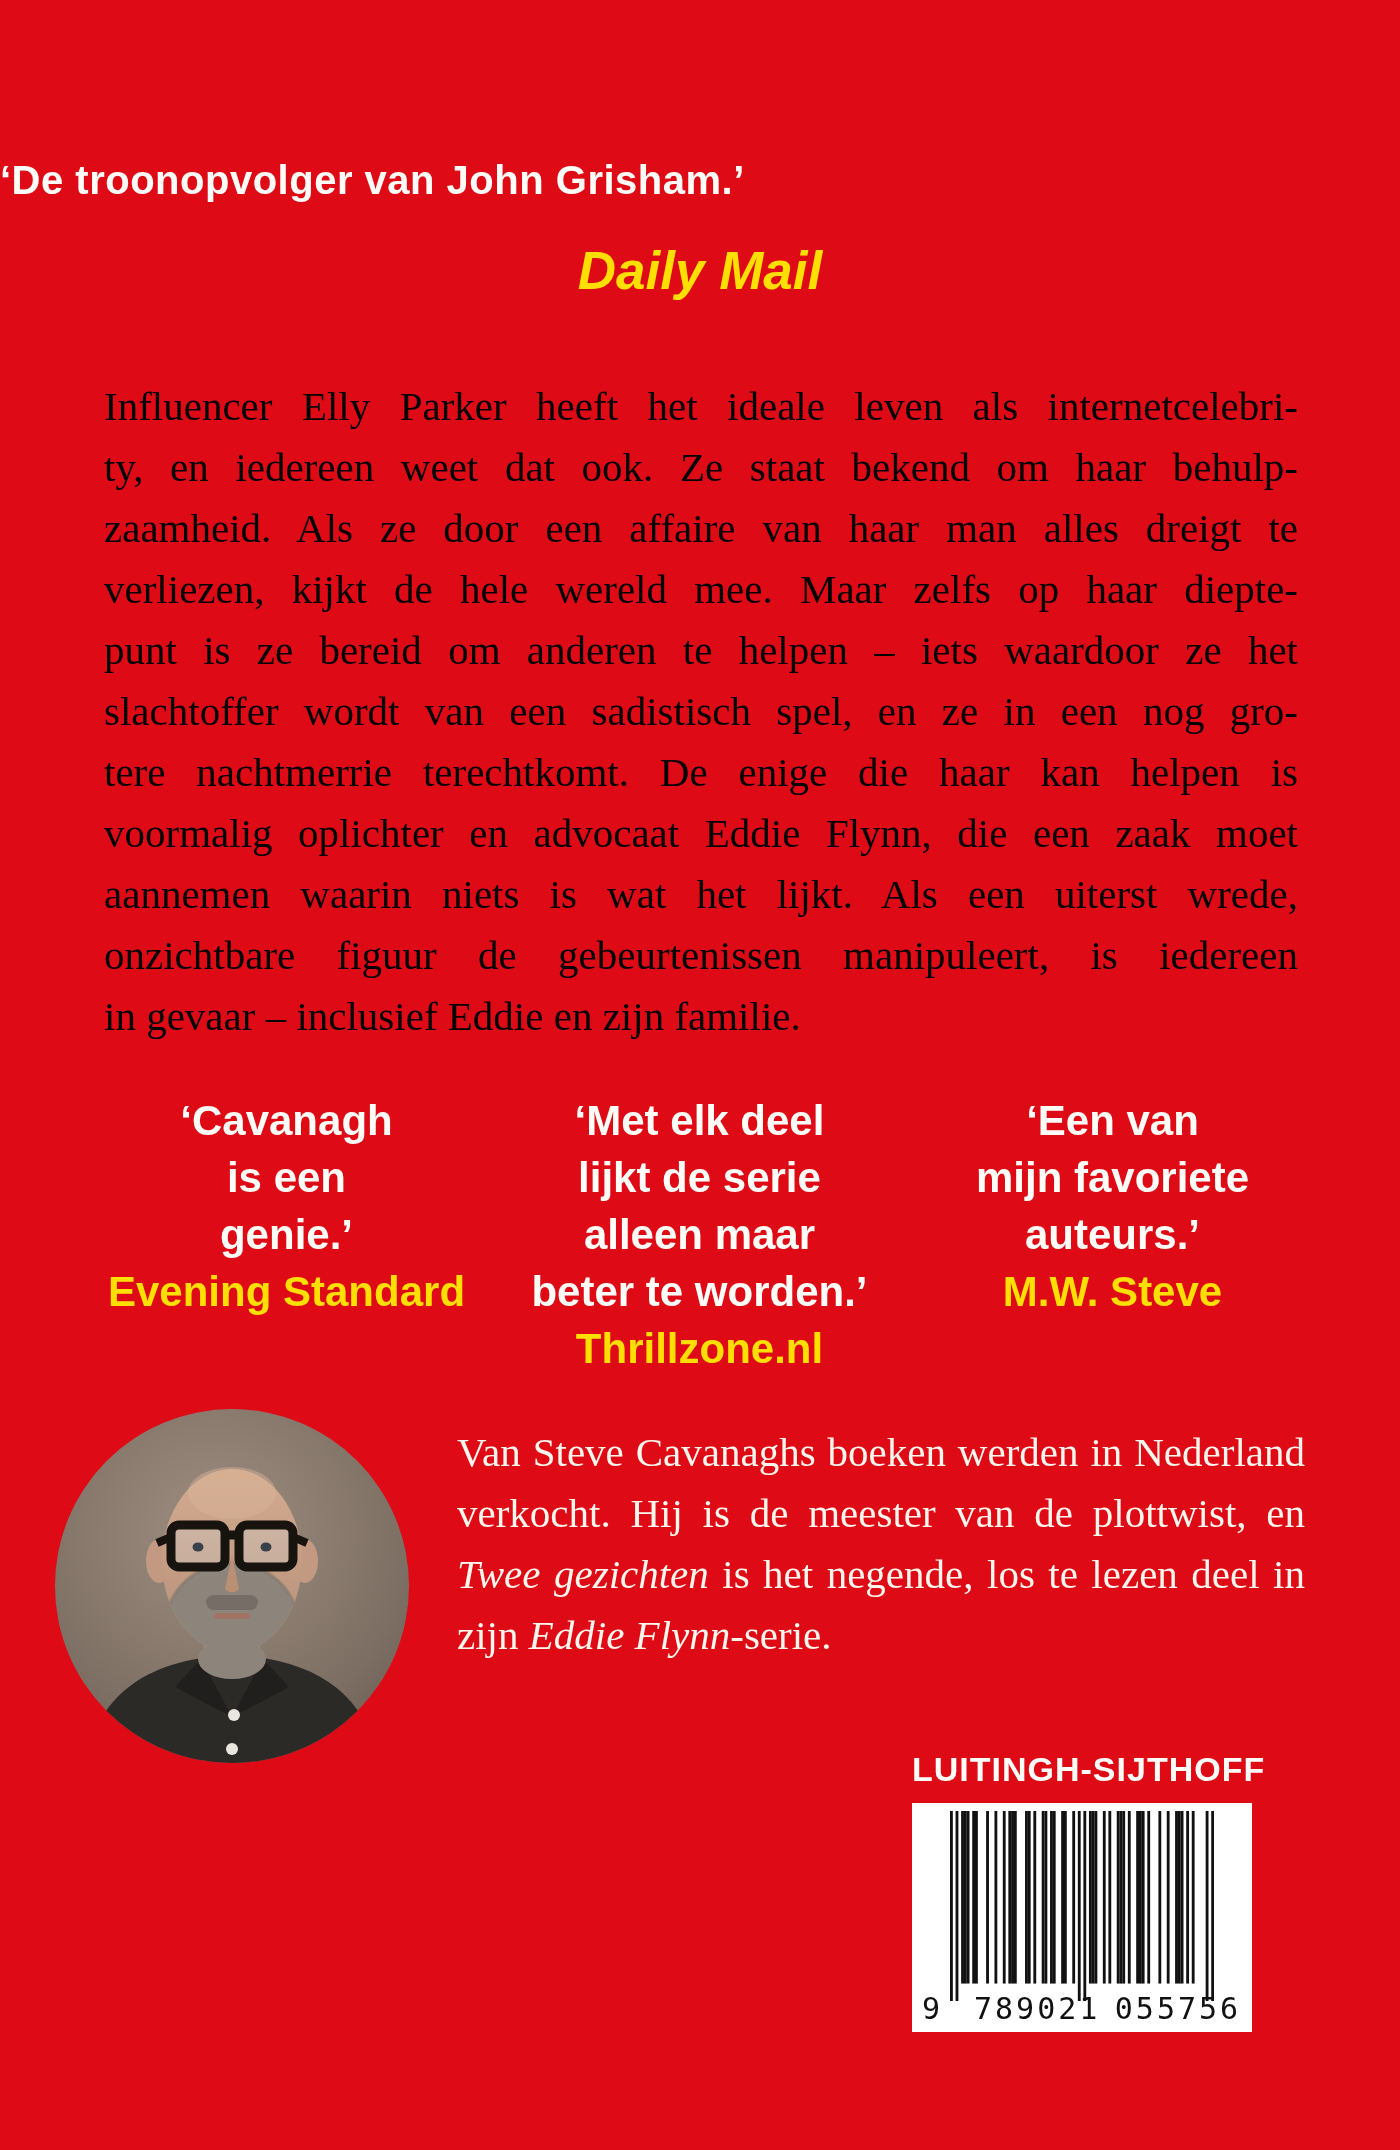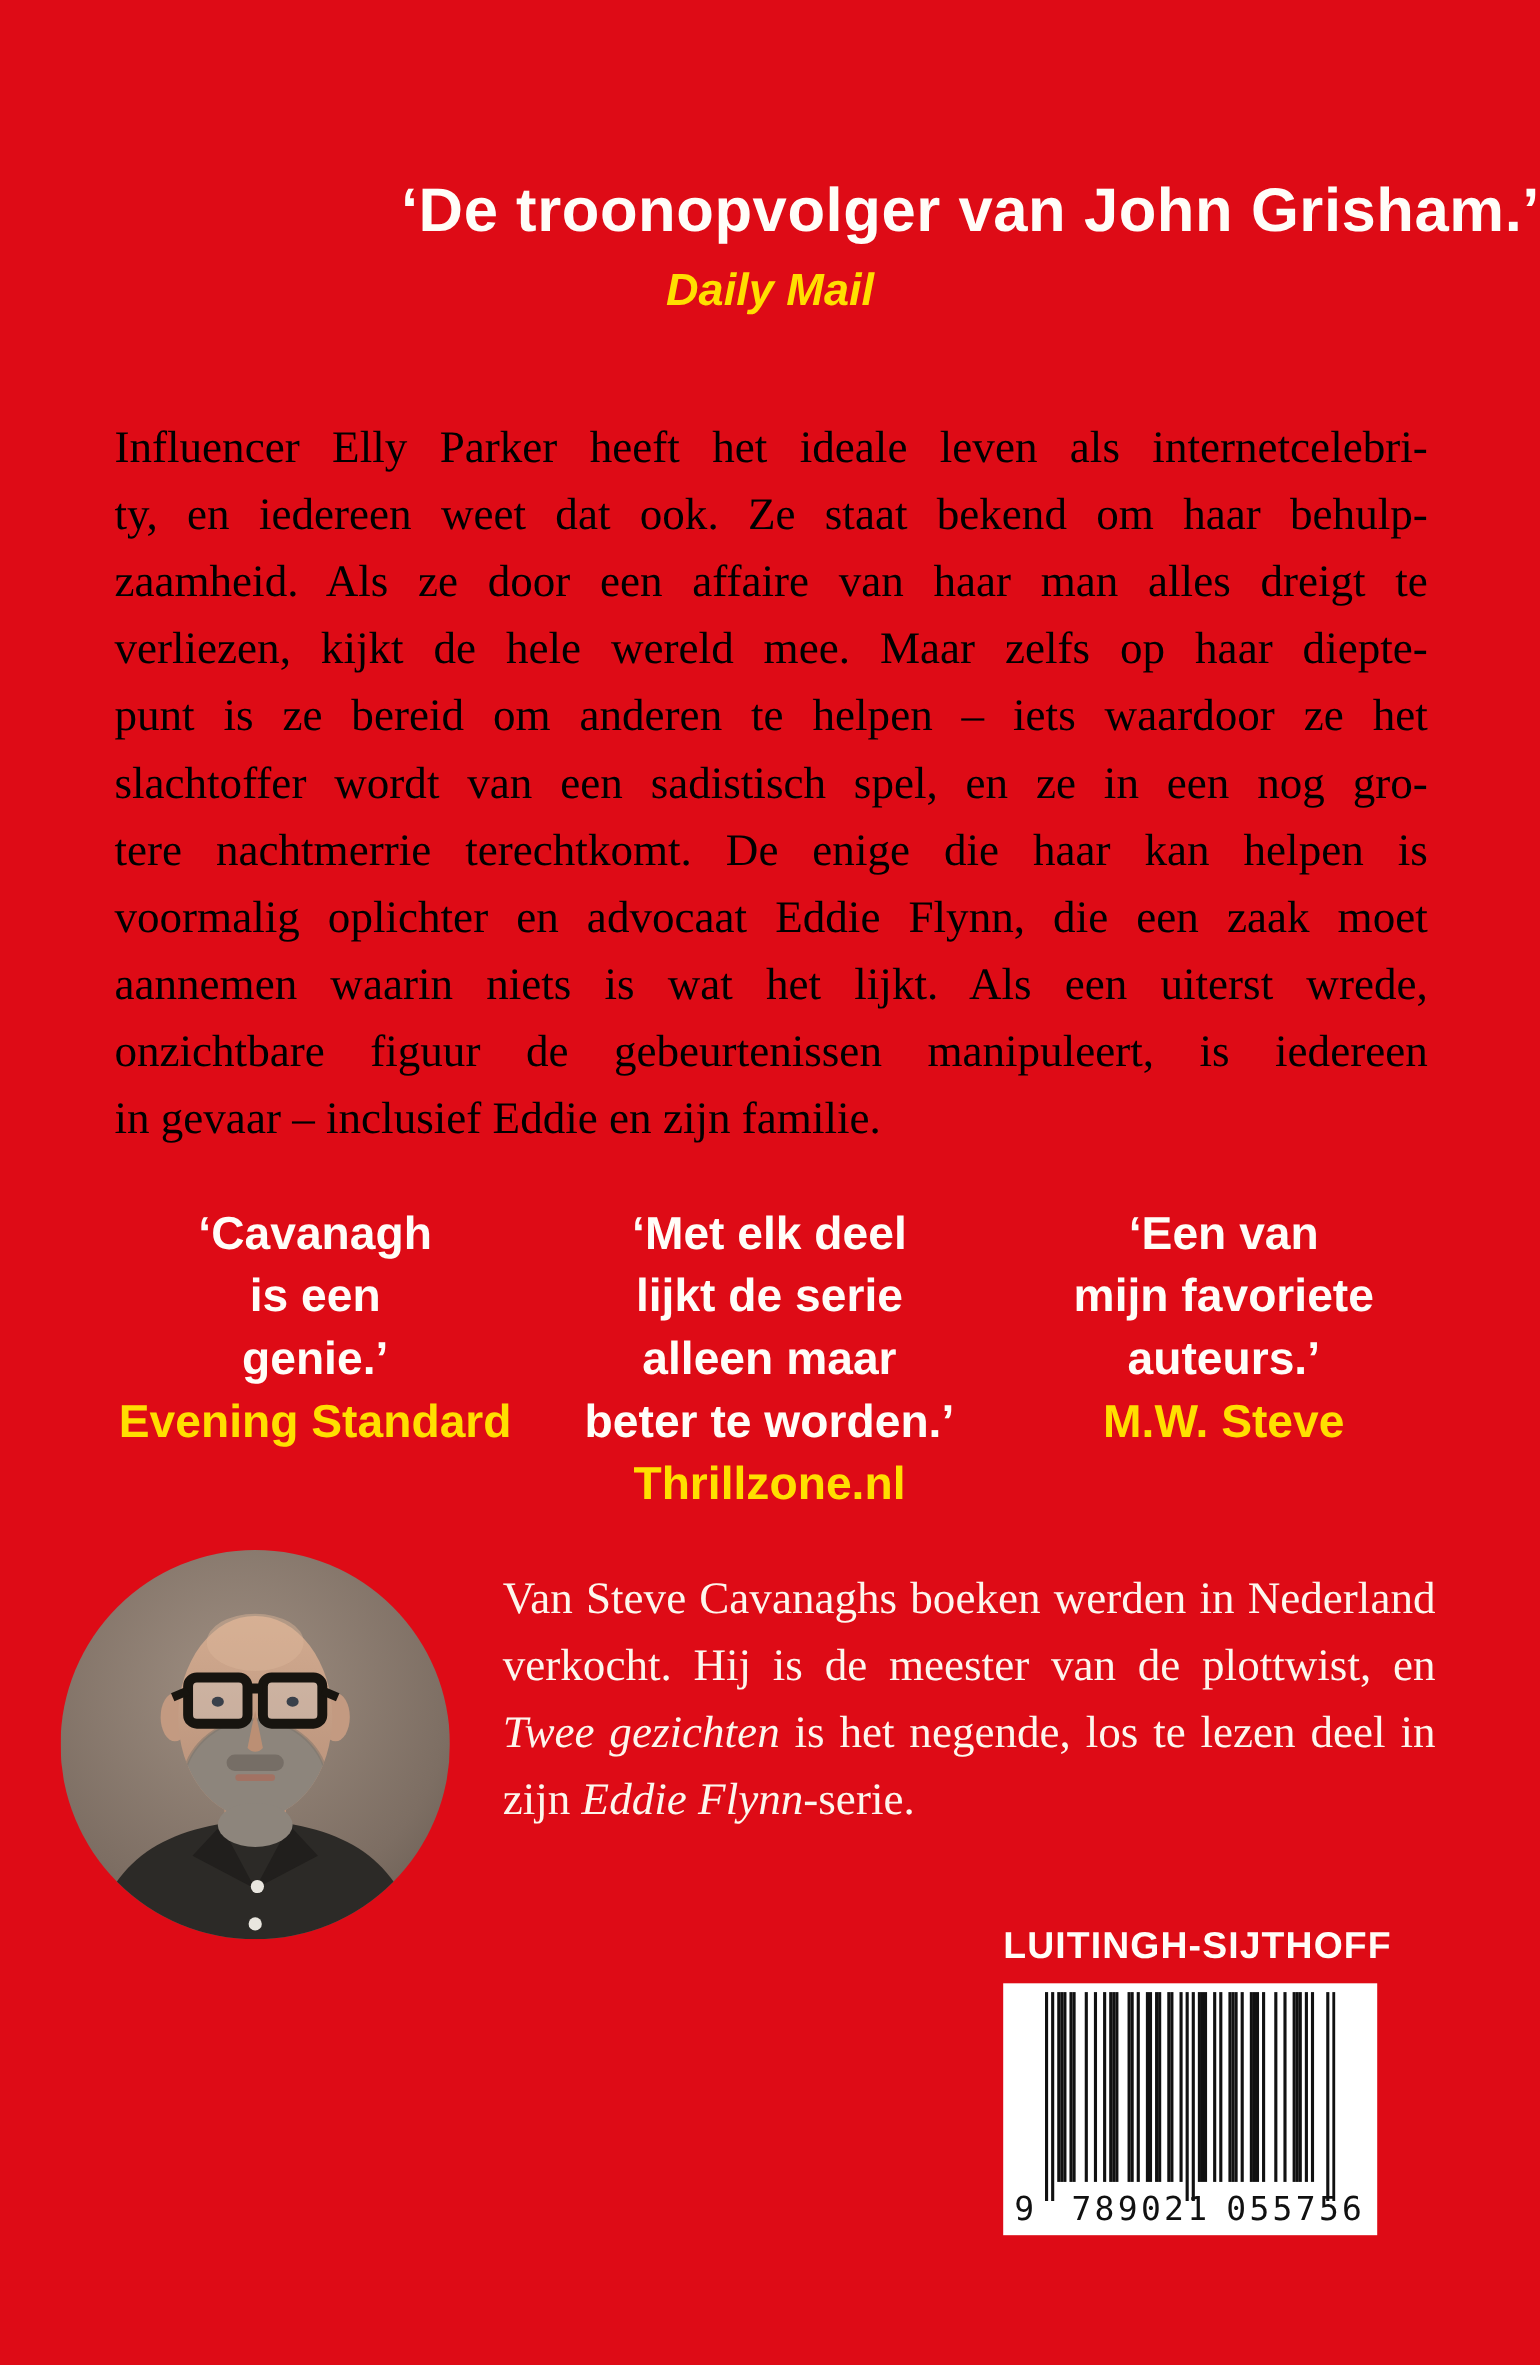--- a/index.html
+++ b/index.html
@@ -2,26 +2,26 @@
 <html><head>
 <meta charset="utf-8">
 <style>
   html,body{margin:0;padding:0;background:#333;}
   .cover{
     position:relative; width:1400px; height:2150px; overflow:hidden;
     background:#de0b16;
     font-family:"Liberation Sans", sans-serif;
   }
   .headline-quote{
-    position:absolute; top:158px; left:0; width:1400px; text-align:right;
-    font-weight:700; font-size:56px; letter-spacing:0.5px; color:#fffdf8;
+    position:absolute; top:158px; left:0; width:1400px; text-align:left;
+    font-weight:700; font-size:40px; letter-spacing:0.5px; color:#fffdf8;
   }
   .headline-source{
     position:absolute; top:240px; left:0; width:1400px; text-align:center;
-    font-weight:700; font-style:italic; font-size:41px; color:#ffdf00;
+    font-weight:700; font-style:italic; font-size:53px; color:#ffdf00;
   }
   .synopsis{
     position:absolute; top:376px; left:104px; width:1194px;
     font-family:"Liberation Serif", serif; font-size:41px; line-height:61px;
     color:#000000;
   }
   .jline{ text-align:justify; text-align-last:justify; }
   .quotes-row{
     position:absolute; top:1092px; left:80px; width:1240px; display:flex;
   }

